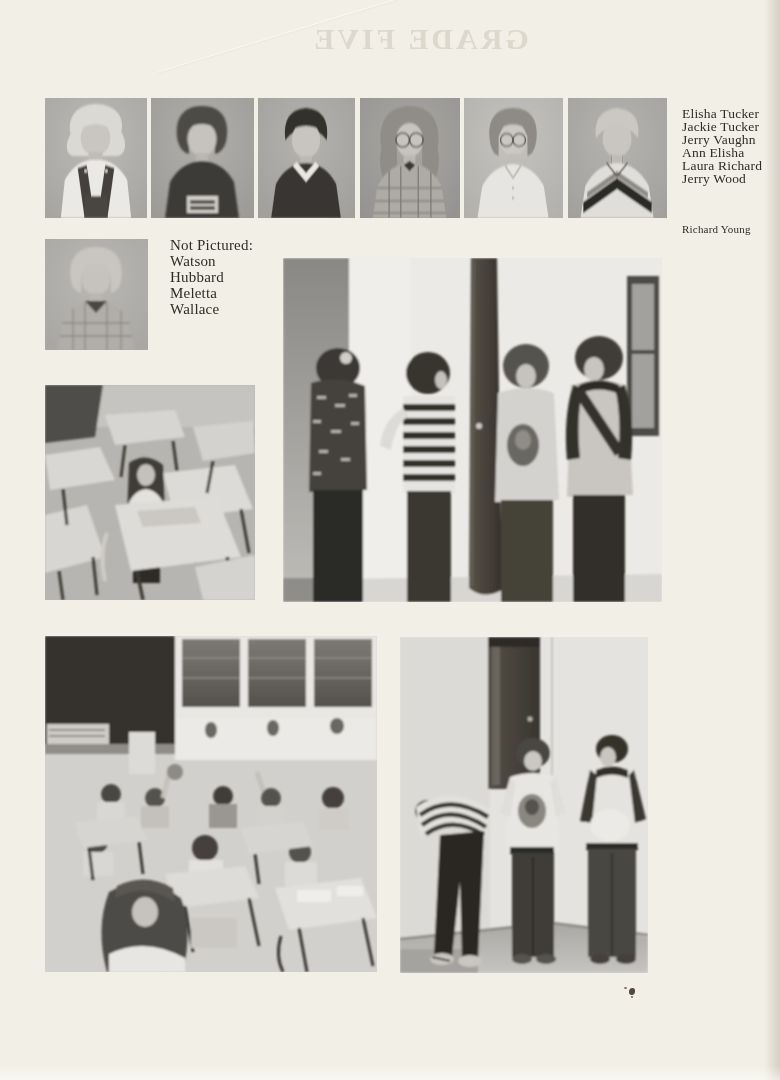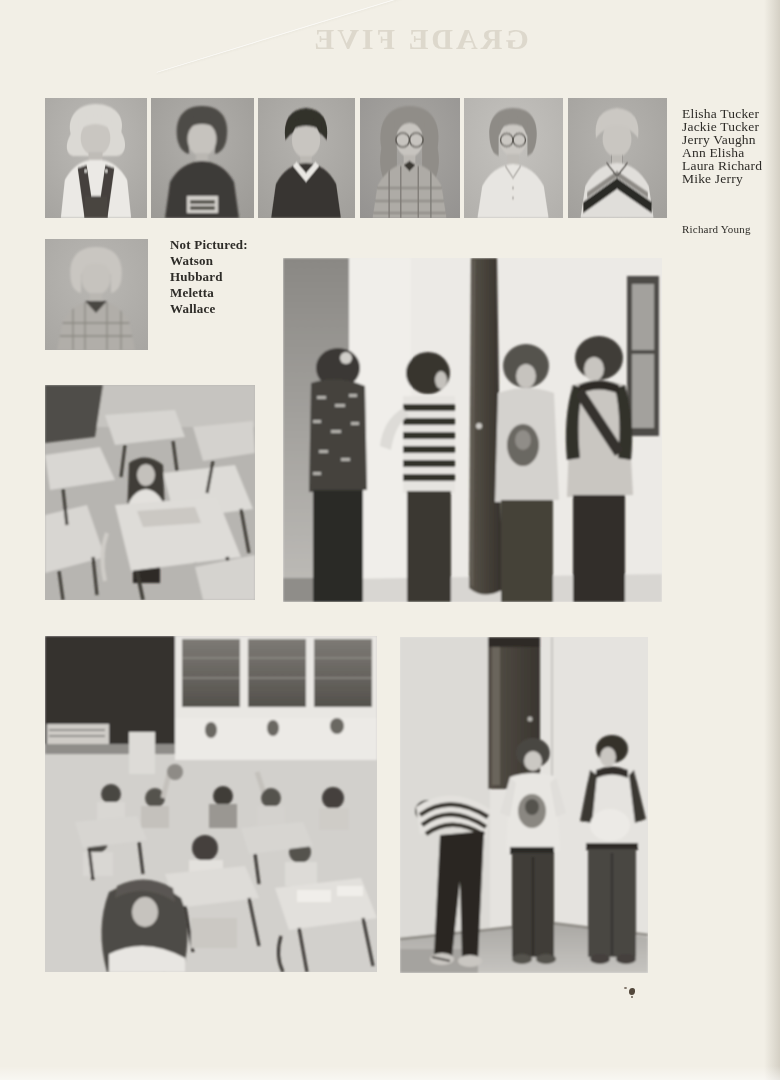--- a/index.html
+++ b/index.html
@@ -21,21 +21,21 @@
     position:absolute;left:250px;top:22px;width:340px;text-align:center;
     transform:scaleX(-1);font-weight:bold;font-size:30px;letter-spacing:3px;
     color:rgba(186,180,162,0.38);user-select:none;
   }
   .photo{position:absolute;overflow:hidden;background:#b5b3af;}
   .photo svg{display:block;width:100%;height:100%;}
   
   .names-col{position:absolute;left:682px;top:100px;font-size:13.5px;line-height:13.1px;letter-spacing:0.2px;margin-top:7px;}
   .names-col .nm{white-space:nowrap;}
   .isolated-name{position:absolute;left:682px;top:223px;font-size:11px;white-space:nowrap;letter-spacing:0.2px;}
-  .not-pictured{position:absolute;left:170px;top:237px;font-size:13px;line-height:16px;letter-spacing:0.2px;font-weight:bold;}
+  .not-pictured{position:absolute;left:170px;top:237px;font-size:15px;line-height:16px;letter-spacing:0.2px;}
   .ink-speck{position:absolute;left:624px;top:985px;width:14px;height:14px;}
   .ink-speck .b1{position:absolute;left:5px;top:3px;width:6px;height:7px;background:#53483c;border-radius:60% 40% 55% 45%;}
   .ink-speck .b2{position:absolute;left:0px;top:2px;width:3px;height:2px;background:#7a7065;border-radius:50%;}
   .ink-speck .b3{position:absolute;left:7px;top:11px;width:2px;height:2px;background:#6a6055;border-radius:50%;}
 </style>
 </head>
 <body>
 
 <div class="page">
 
@@ -207,21 +207,21 @@
       </g>
     </svg>
   </div>
 
   <div class="names-col">
     <div class="nm">Elisha Tucker</div>
     <div class="nm">Jackie Tucker</div>
     <div class="nm">Jerry Vaughn</div>
     <div class="nm">Ann Elisha</div>
     <div class="nm">Laura Richard</div>
-    <div class="nm">Mike Jerry</div>
+    <div class="nm">Jerry Wood</div>
   </div>
   <div class="isolated-name">Richard Young</div>
 
   <div class="photo" style="left:45px;top:239px;width:103px;height:111px;">
     <svg viewBox="0 0 103 111" preserveAspectRatio="none">
       <defs>
         <radialGradient id="pg7" cx="50%" cy="35%" r="80%">
             <stop offset="0%" stop-color="#b9b7b3"></stop>
             <stop offset="100%" stop-color="#a8a6a2"></stop>
           </radialGradient>

